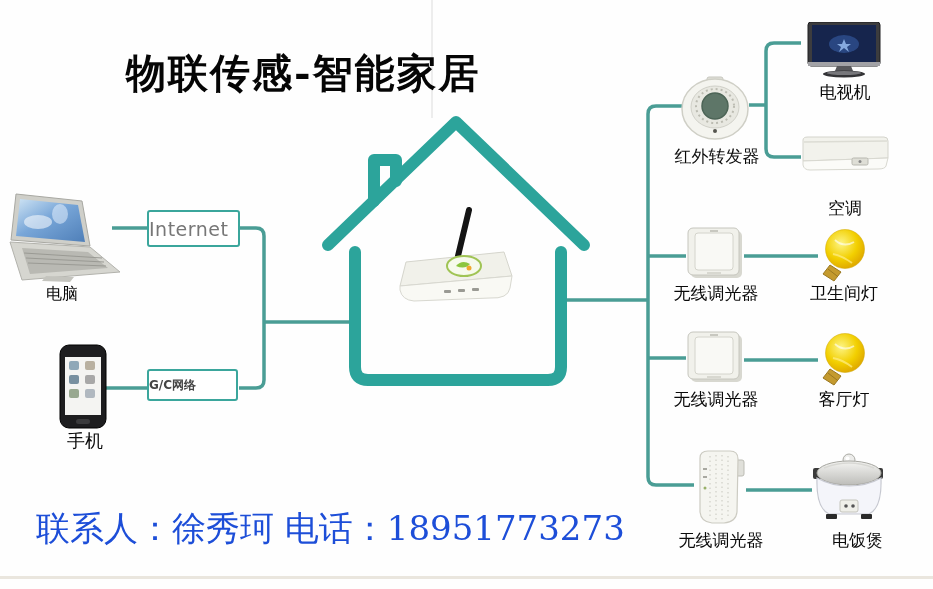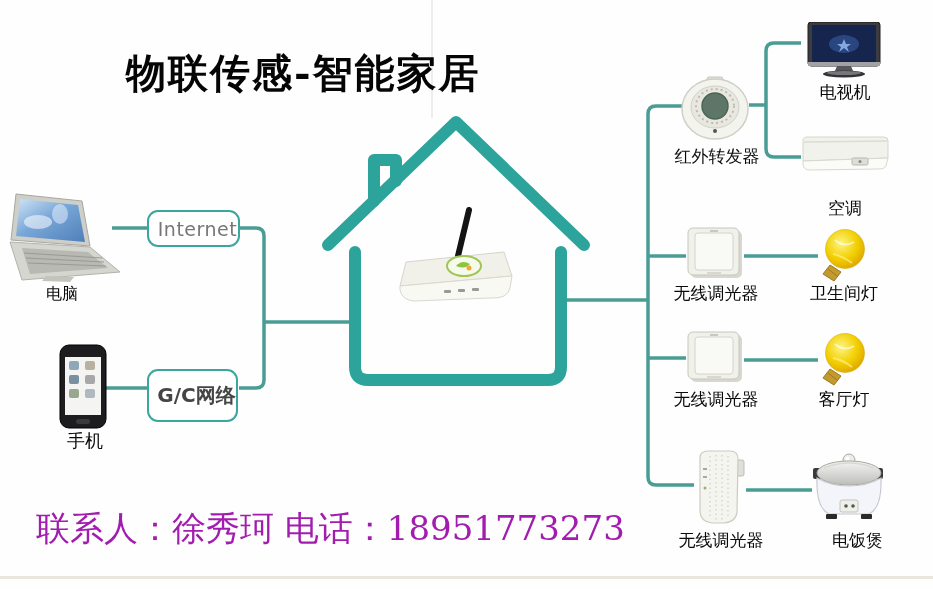--- a/index.html
+++ b/index.html
@@ -14,30 +14,30 @@
   .artifact{stroke:#ededed;stroke-width:2;fill:none;}
 
   .title{
     left:126px;top:46px;width:700px;
     font-family:"DejaVu Serif","Liberation Serif",serif;
     font-size:40px;font-weight:600;color:#050505;letter-spacing:2px;white-space:nowrap;
   }
   .contact{
     left:36px;top:506px;width:880px;
     font-family:"DejaVu Serif","Liberation Serif",serif;
-    font-size:34px;font-weight:500;color:#a21caf;white-space:nowrap;
+    font-size:34px;font-weight:500;color:#1d4ed8;white-space:nowrap;
   }
   .conn-box{
-    border:2.5px solid var(--box-border);border-radius:11px;background:#fff;
-    display:flex;align-items:center;justify-content:center;box-sizing:border-box;padding-left:8px;
+    border:2.5px solid var(--box-border);border-radius:3px;background:#fff;
+    display:flex;align-items:center;box-sizing:border-box;
   }
   #internet-box{left:147px;top:210px;width:93px;height:37px;
     font-size:19px;color:var(--box-text);letter-spacing:.5px;}
-  #gc-box{left:147px;top:369px;width:91px;height:53px;
-    font-size:20px;font-weight:bold;color:var(--box-text-dark);}
+  #gc-box{left:147px;top:369px;width:91px;height:32px;
+    font-size:12px;font-weight:bold;color:var(--box-text-dark);}
   .dev-label{
     text-align:center;font-weight:normal;color:var(--label);
     font-size:17px;white-space:nowrap;
   }
   #computer-label{left:16px;top:284px;width:92px;font-size:16px;}
   #phone-label{left:50px;top:429px;width:70px;font-size:18px;}
   #gateway-label{left:383px;top:330px;width:150px;font-size:26px;}
   #ir-label{left:664px;top:145px;width:106px;}
   #tv-label{left:810px;top:81px;width:70px;}
   #ac-label{left:810px;top:176px;width:70px;margin-top:21px;}

